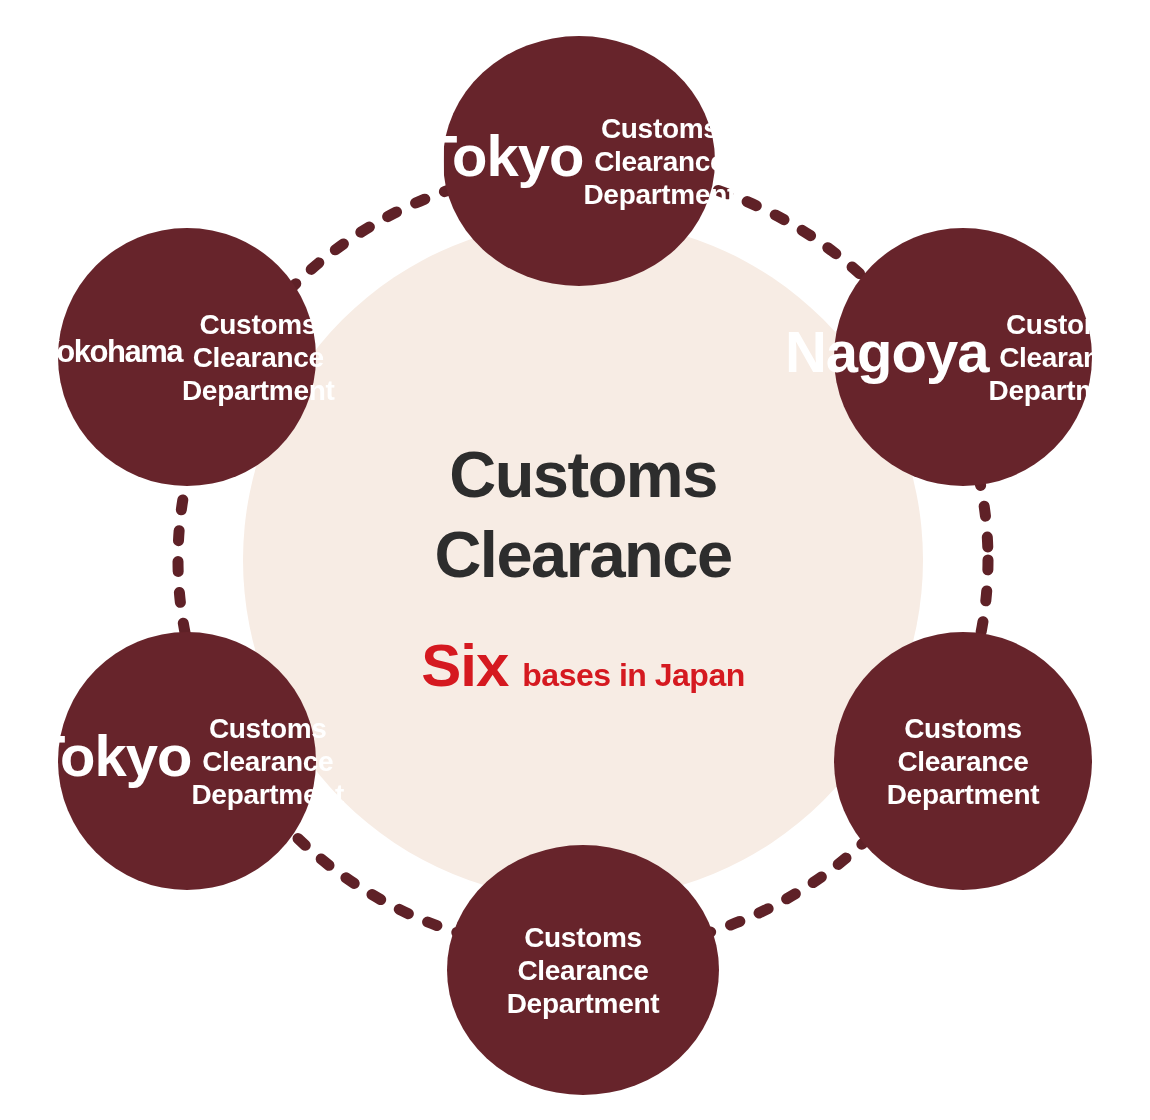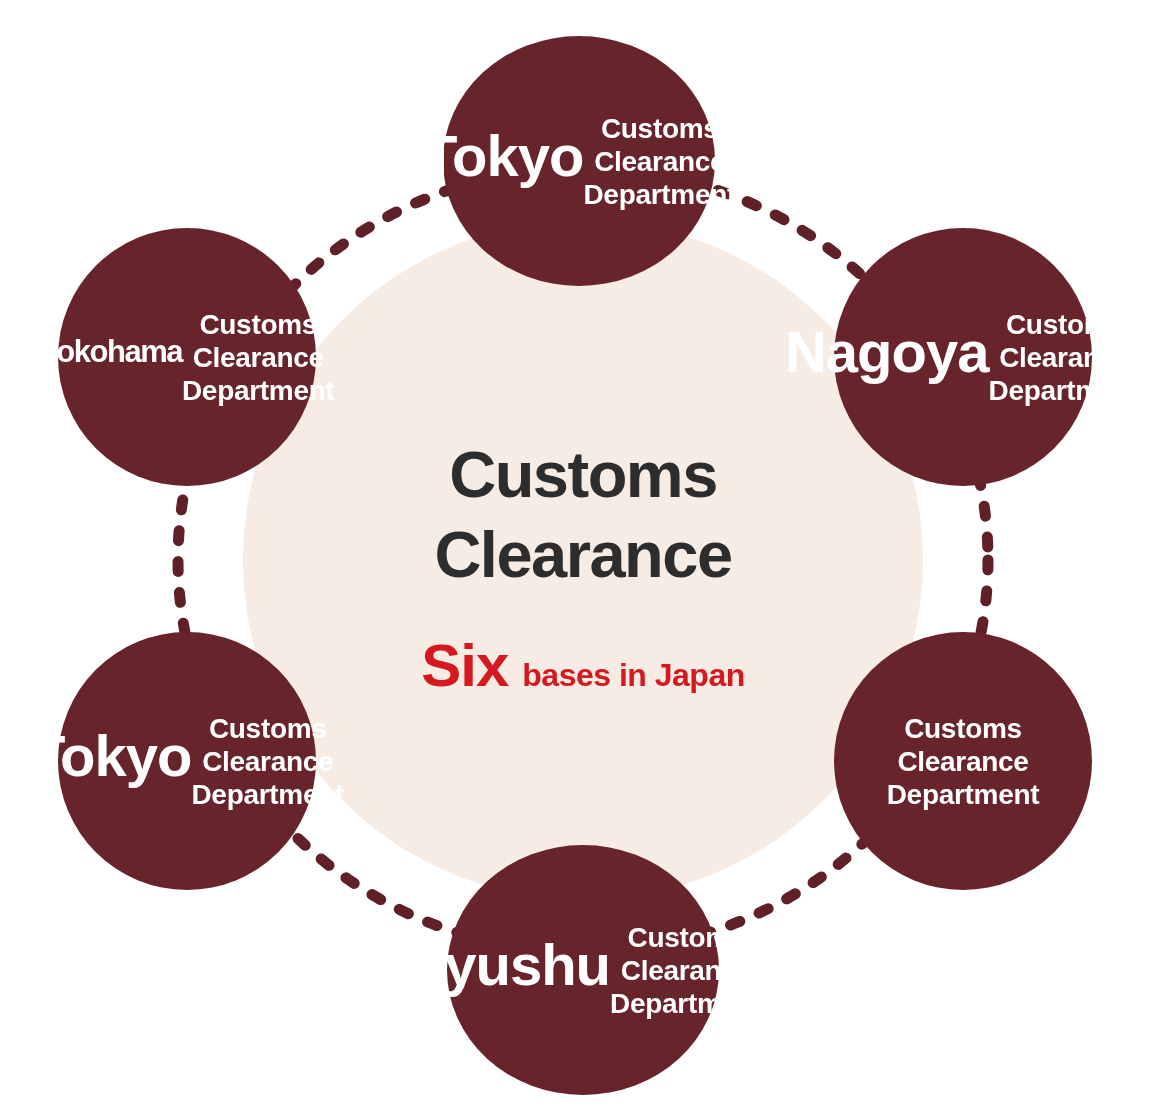--- a/index.html
+++ b/index.html
@@ -136,21 +136,20 @@
 
   <div class="node pos-kobe">
     <div class="node-dept">
       <div>Customs</div>
       <div>Clearance</div>
       <div>Department</div>
     </div>
   </div>
 
   <div class="node pos-kyushu">
-    <div class="node-city">Kyushu</div>
     <div class="node-dept">
       <div>Customs</div>
       <div>Clearance</div>
       <div>Department</div>
     </div>
   </div>
 
   <div class="node pos-osaka">
     <div class="node-city">Tokyo</div>
     <div class="node-dept">

